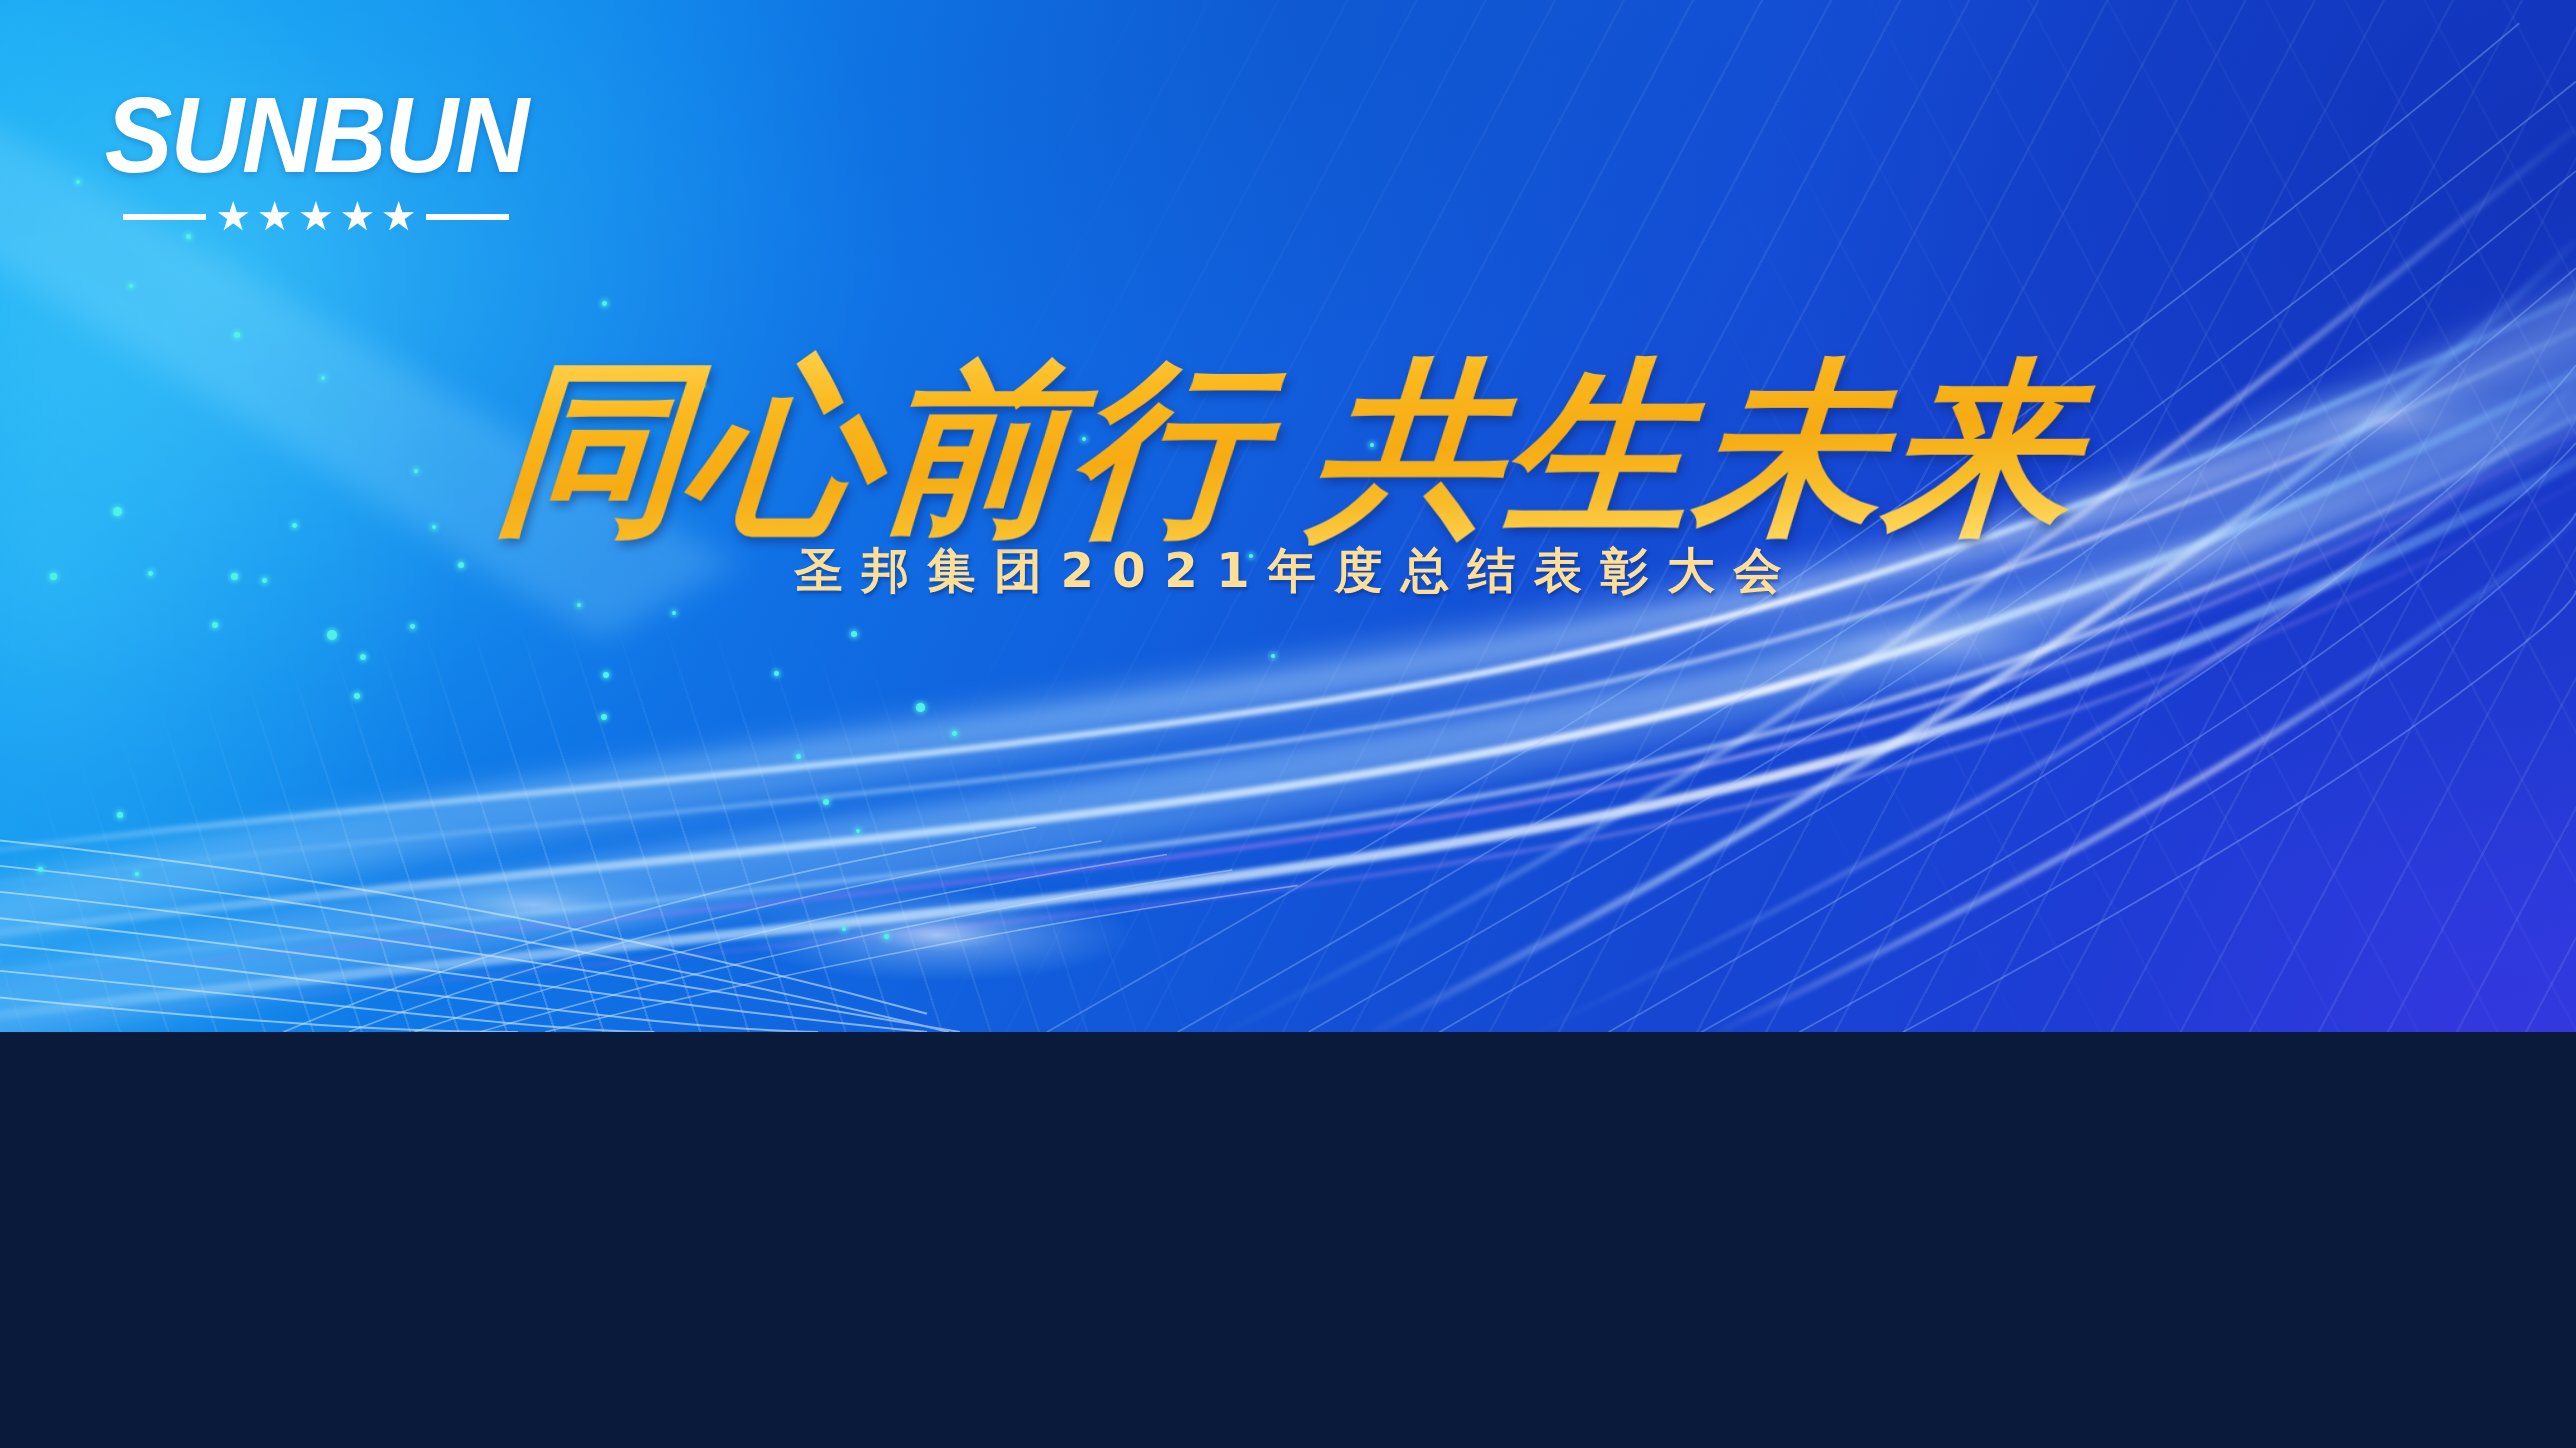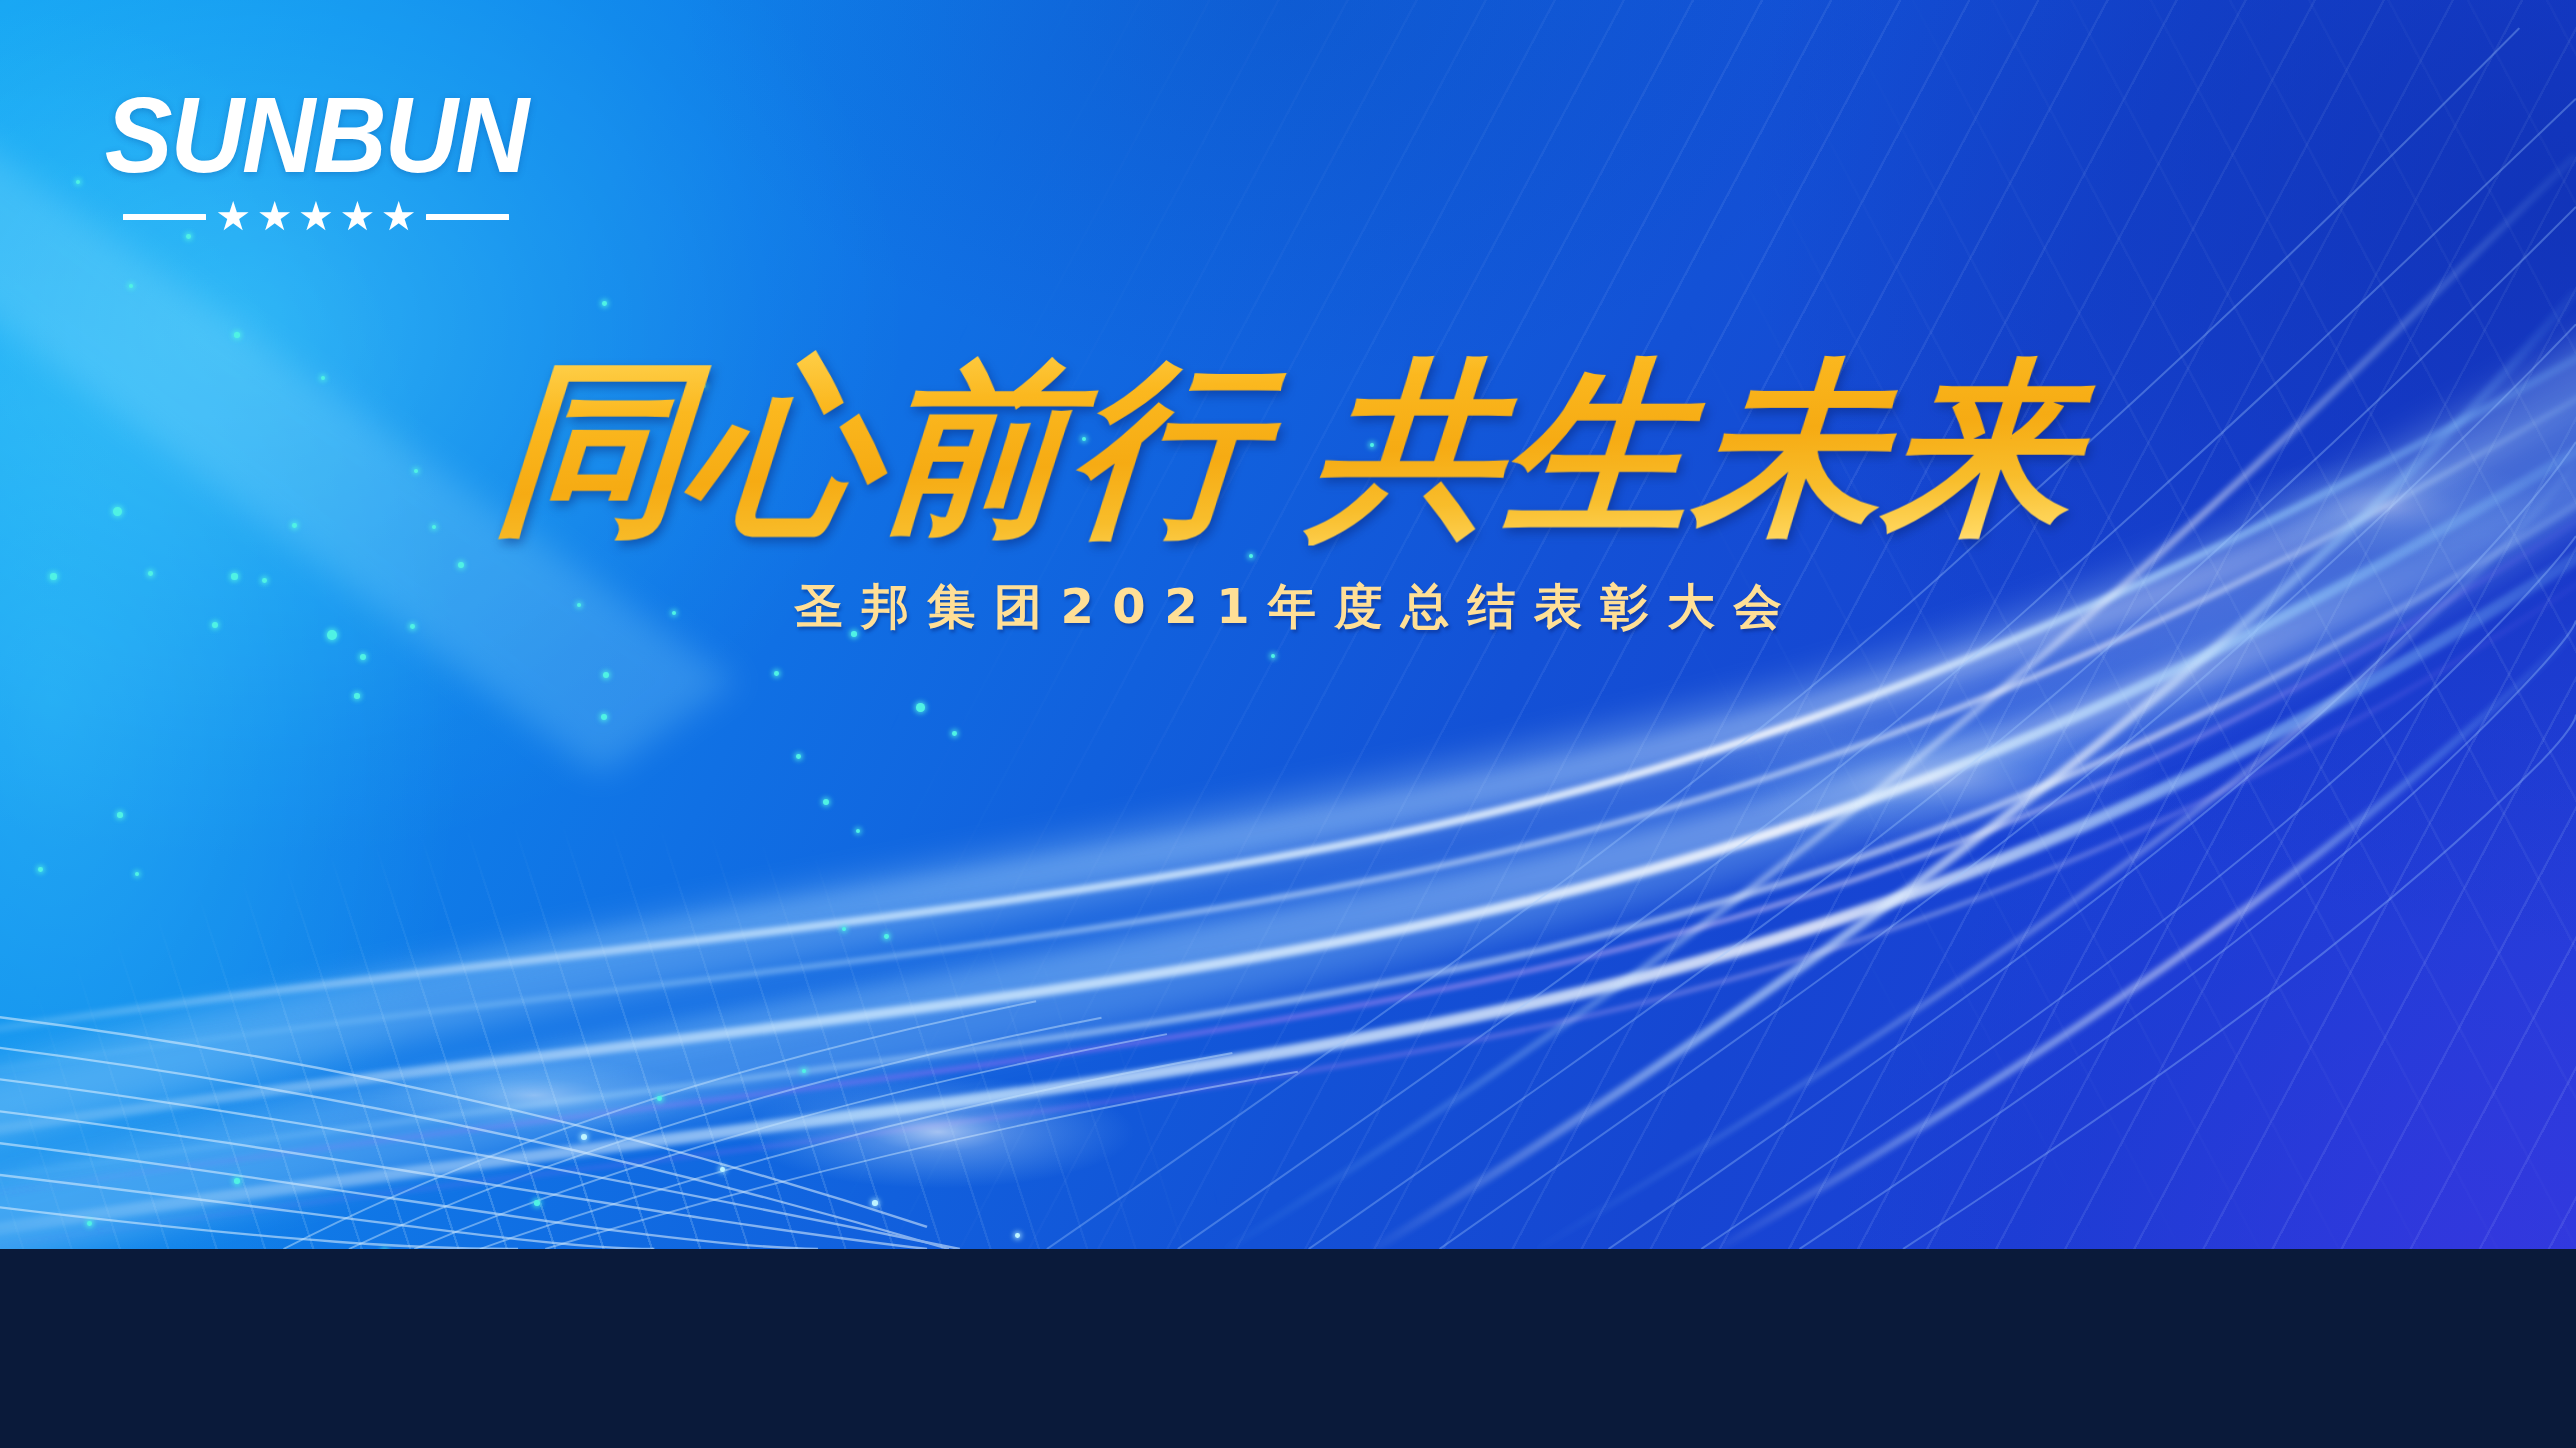--- a/index.html
+++ b/index.html
@@ -8,21 +8,21 @@
     padding: 0;
     background: #0a1a3a;
   }
   body {
     font-family: "Liberation Sans", sans-serif;
   }
 
   #banner {
     position: relative;
     width: 2576px;
-    height: 1249px;
+    height: 1032px;
     overflow: hidden;
     background: #1267dd;
   }
 
   
   .bg-layer {
     position: absolute;
     inset: 0;
     pointer-events: none;
   }
@@ -200,21 +200,20 @@
     -webkit-background-clip: text;
     background-clip: text;
     color: transparent;
     -webkit-text-fill-color: transparent;
     filter: drop-shadow(3.3px 5.5px 5.5px rgba(4,30,110,0.45));
     transform: skewX(-4deg);
   }
   #headline .gap { display: inline-block; width: 50px; }
 
   #subtitle {
-    margin-top: 36px;
     font-family: "DejaVu Sans", "Liberation Sans", sans-serif;
     font-weight: bold;
     font-size: 48px;
     line-height: 1;
     letter-spacing: 18.5px;
     padding-left: 18.5px;
     white-space: nowrap;
     color: #ffdf96;
     text-shadow: 1.6px 2.7px 3.3px rgba(4,30,110,0.40);
   }

